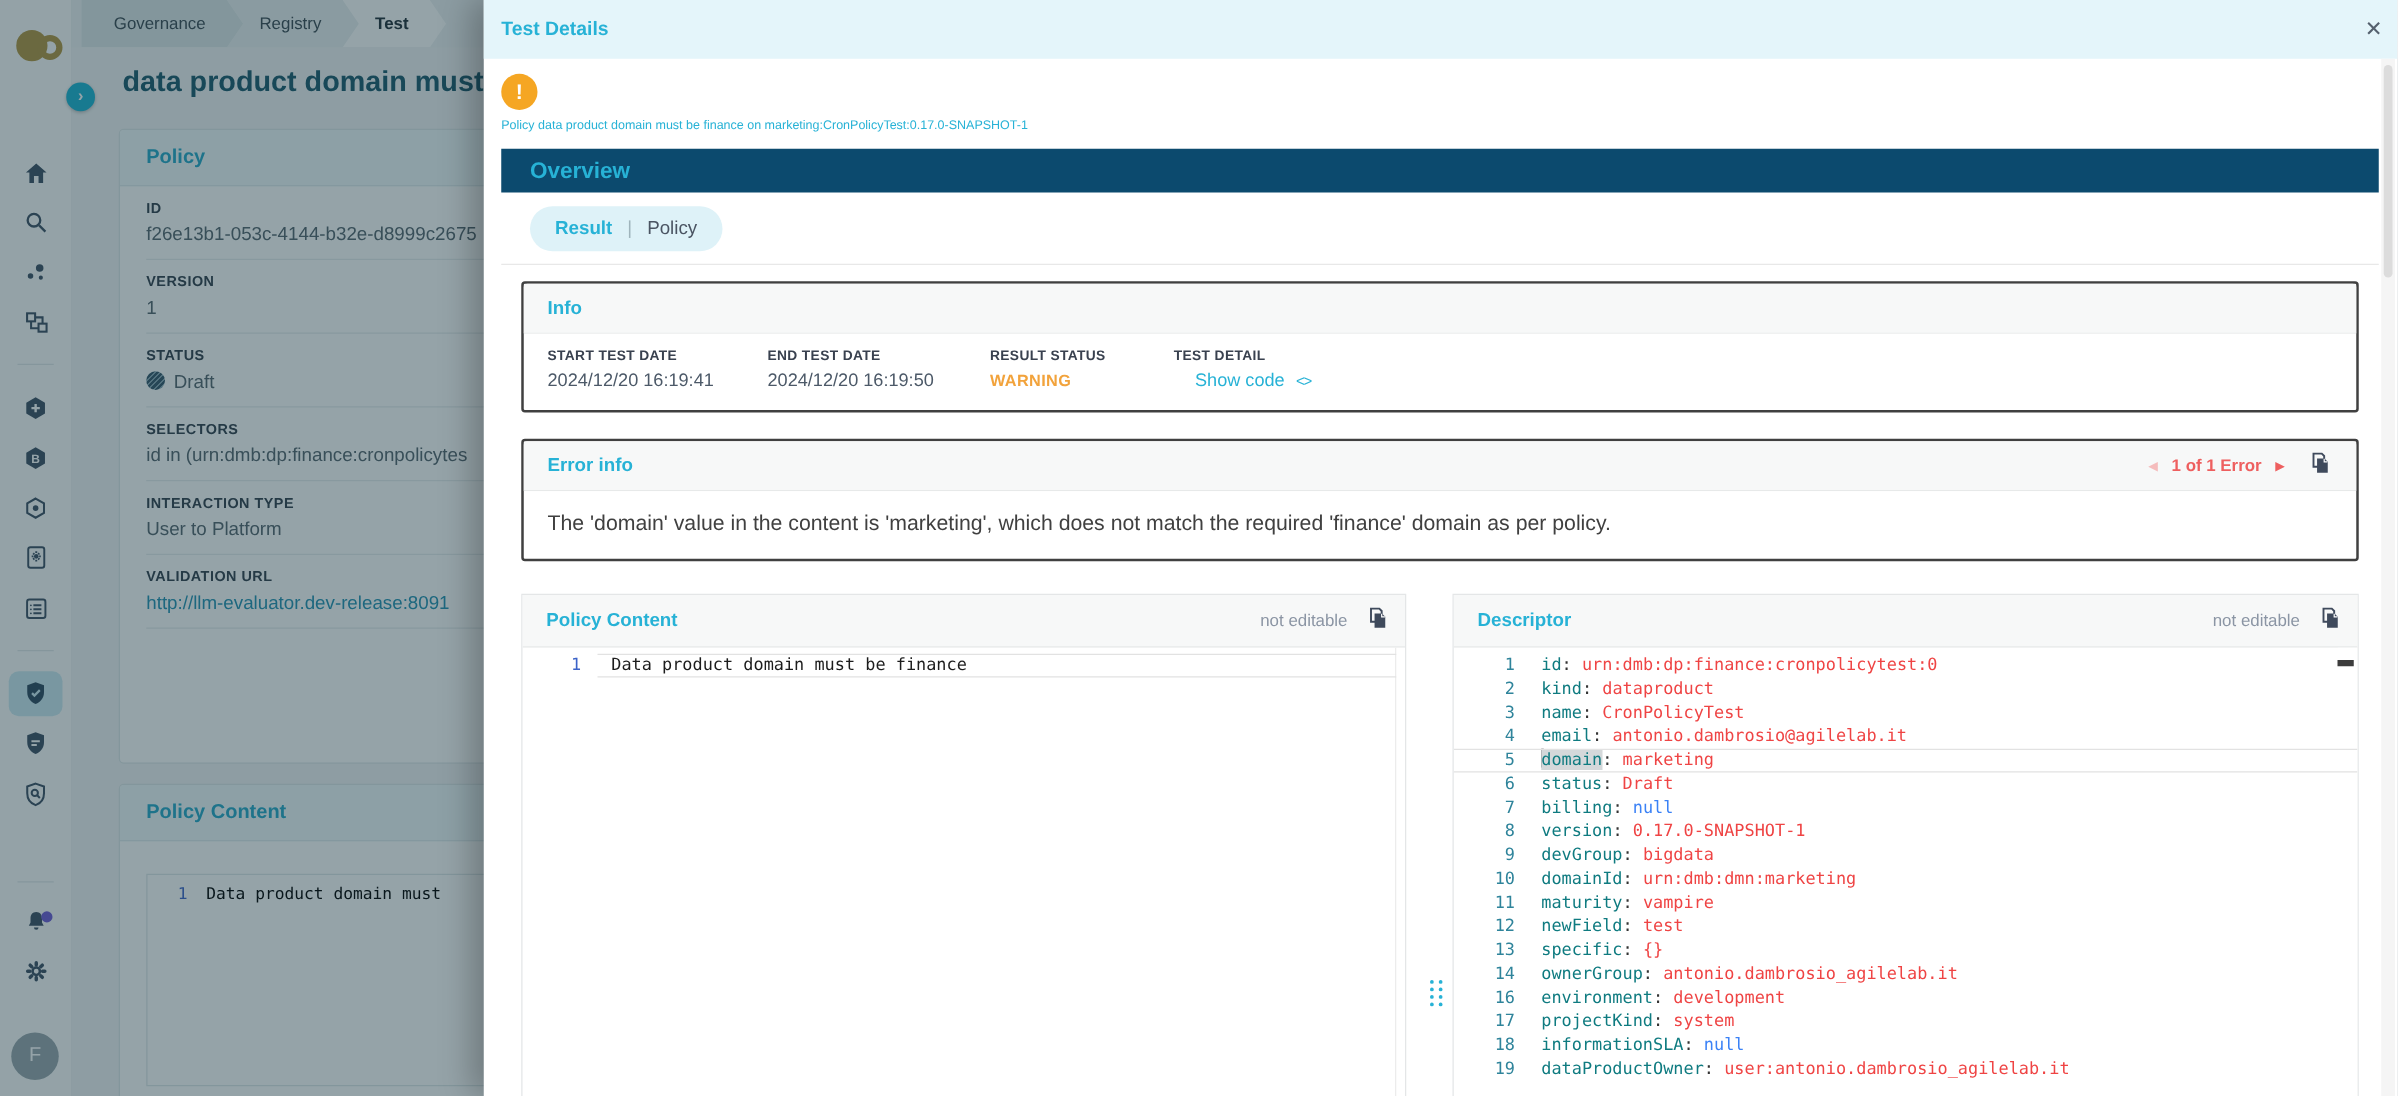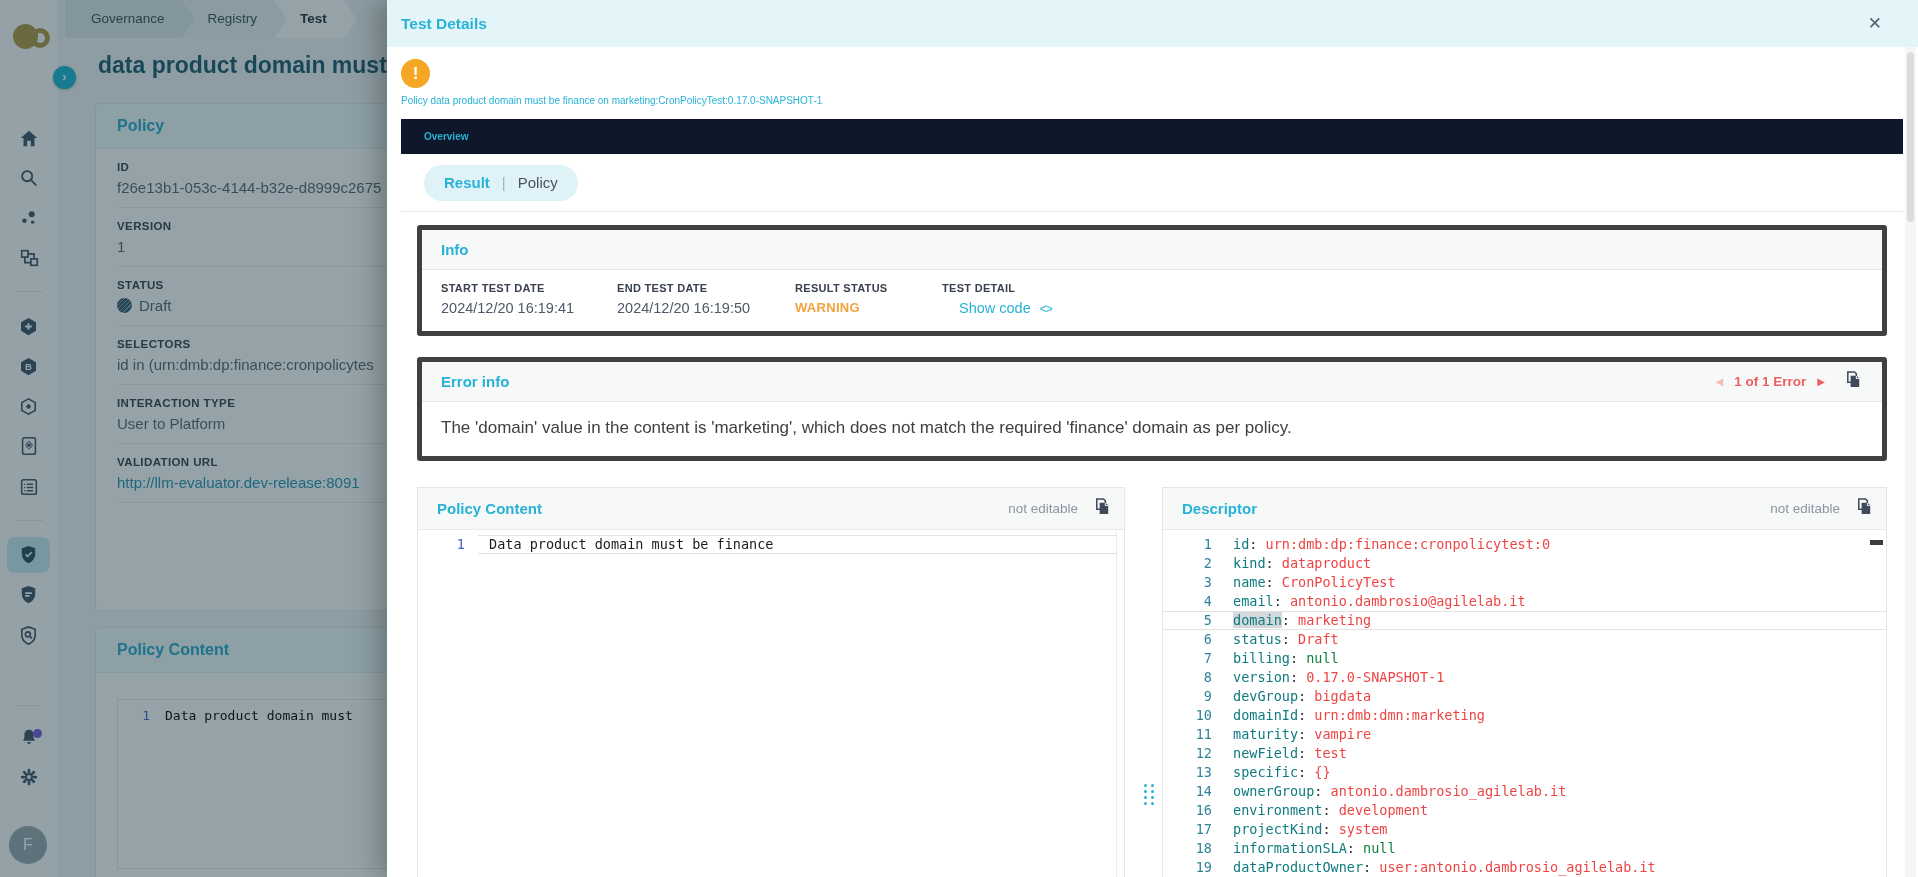--- a/index.html
+++ b/index.html
@@ -50,38 +50,38 @@
              background:repeating-linear-gradient(135deg,#35576b 0 2px,#84a3b1 2px 3px)}
   .mini-editor{margin:26px 21px 0;border:1px solid #dfe7e9;height:160px;
                font-family:"DejaVu Sans Mono",monospace;font-size:13px;padding-top:8px;white-space:nowrap}
   .mini-editor .ln{display:inline-block;width:32px;text-align:right;color:#3c63c8;margin-right:15px}
   .overlay{position:absolute;inset:0;background:rgba(20,50,61,.45);z-index:10}
 
   
   .drawer{position:absolute;left:387px;top:0;width:1531px;height:877px;background:#fff;z-index:20;
           box-shadow:-10px 0 24px rgba(0,0,0,.25)}
   .d-head{height:47px;background:#e4f5fa;display:flex;align-items:center;justify-content:space-between;
-          padding:0 36px 0 14px;box-sizing:border-box}
+          padding:0 12px 0 14px;box-sizing:border-box}
   .d-title{color:#27b2d6;font-weight:bold;font-size:15.5px}
   .d-close{color:#55616e;font-size:17px;cursor:pointer}
   .d-body{position:relative}
   .alert-ico{width:29px;height:29px;border-radius:50%;background:#f5a623;color:#fff;font-weight:bold;
              font-size:17px;text-align:center;line-height:29px;margin:12px 0 0 14px}
   .alert-msg{margin:7px 15px 0 14px;color:#27b2d6;font-size:10px}
-  .sec-bar{margin:13px 15px 0 14px;height:35px;background:#0f172a;line-height:35px;padding-left:23px;
-           color:#27b2d6;font-weight:bold;font-size:10px}
+  .sec-bar{margin:13px 15px 0 14px;height:35px;background:#0c4a6e;line-height:35px;padding-left:23px;
+           color:#27b2d6;font-weight:bold;font-size:18px}
   .tab-row{margin:0 15px 0 14px;height:58px;display:flex;align-items:center;padding-left:23px;
            border-bottom:1px solid #e8e8e8;box-sizing:border-box}
   .pill{display:flex;align-items:center;background:#def2f8;border-radius:18px;height:36px;padding:0 20px;
         gap:12px;font-size:15px}
   .pill .r{color:#27b2d6;font-weight:bold}
   .pill .sep{color:#9fb4bc}
   .pill .p{color:#4a5462}
 
-  .card{margin:0 31px 0 30px;border:5px solid #404040;border-radius:3px;background:#fff}
+  .card{margin:0 31px 0 30px;border:2px solid #404040;border-radius:3px;background:#fff}
   .info-card{margin-top:13px}
   .error-card{margin-top:21px}
   .card-head{height:39px;background:#f7f8f8;border-bottom:1px solid #e7e9e9;display:flex;align-items:center;
              justify-content:space-between;padding:0 19px;border-radius:3px 3px 0 0}
   .card-title{color:#27b2d6;font-weight:bold;font-size:15px}
   .info-body{display:flex;padding:12px 19px 15px}
   .if{box-sizing:border-box}
   .if:nth-child(1){width:176px}.if:nth-child(2){width:178px}.if:nth-child(3){width:147px}
   .if-label{font-size:11px;font-weight:bold;color:#39414f;letter-spacing:.3px}
   .if-value{margin-top:6px;font-size:14.5px;color:#4c5968}
@@ -109,21 +109,21 @@
   .crow{position:relative;height:19px;line-height:19px;display:flex}
   .ln{flex:none;text-align:right}
   .ctext{white-space:pre}
   .panel.desc .ln{width:49px;color:#2f849b}
   .panel.desc .ctext{margin-left:21px}
   .panel.policy .ln{width:47px;color:#3c63c8}
   .panel.policy .ctext{margin-left:24px;color:#1c1c1c}
   .k{color:#0f7b80}
   .p{color:#333}
   .val{color:#ef4444}
-  .val.null{color:#15803d}
+  .val.null{color:#3b82f6}
   .aline{position:absolute;left:0;right:0;top:0;bottom:0;border-top:1px solid #e2e2e2;
          border-bottom:1px solid #e2e2e2;pointer-events:none}
   .panel.policy .aline{left:60px;right:7px}
   .word-hl{background:#d4d8da}
   .caret{display:inline-block;width:1.5px;height:15px;background:#222;vertical-align:-2px;margin-right:-1.5px}
   .v-line{position:absolute;right:7px;top:0;bottom:0;width:1px;background:#ececec}
   .minimap{position:absolute;right:0;top:0;bottom:0;width:16px;background:#fff}
   .mdash{position:absolute;right:3px;top:10px;width:13px;height:5px;background:#3c3c3c}
   .drag{position:absolute;left:757px;top:784px;width:11px;display:grid;
         grid-template-columns:repeat(2,1fr);gap:3px}

